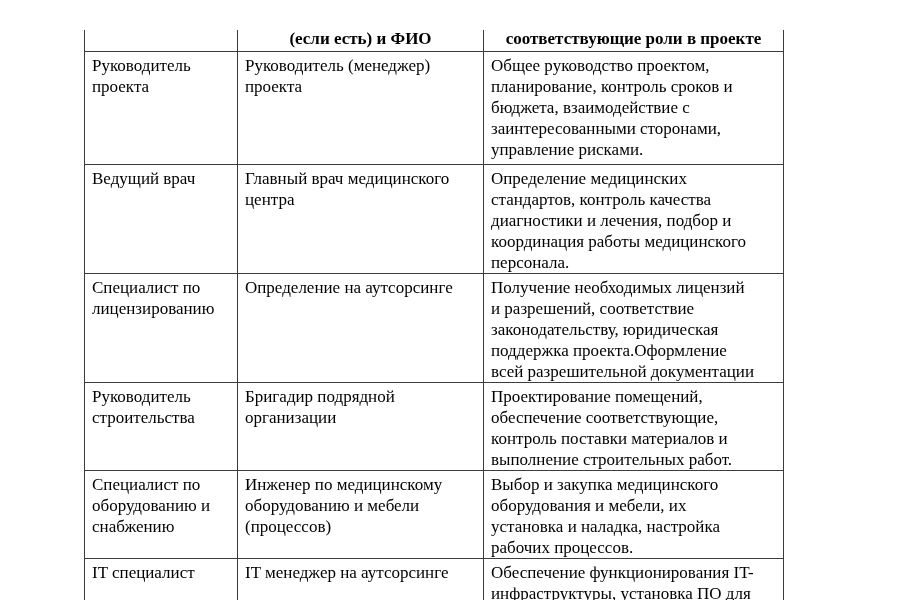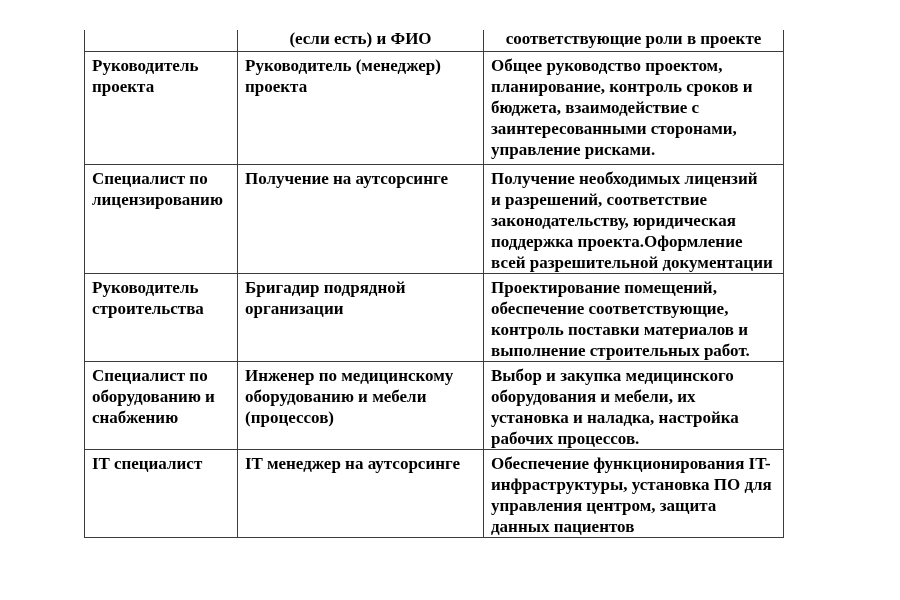--- a/index.html
+++ b/index.html
@@ -30,21 +30,20 @@
     font-size: 17px;
     line-height: 21px;
     color: #000000;
   }
   .doc-table td, .doc-table th {
     border: 1px solid #3c3c3c;
     vertical-align: top;
     padding: 3px 4px 0 7px;
     white-space: pre-line;
     overflow: hidden;
-    font-weight: bold;
   }
   .doc-table th {
     vertical-align: bottom;
     text-align: center;
     font-weight: bold;
     padding: 0 2px 2px 2px;
   }
   tr.hrow { height: 45px; }
   tr.r0 { height: 113px; }
   tr.r1 { height: 105px; }
@@ -75,24 +74,34 @@
         <td>Руководитель
 проекта</td>
         <td>Руководитель (менеджер)
 проекта</td>
         <td>Общее руководство проектом,
 планирование, контроль сроков и
 бюджета, взаимодействие с
 заинтересованными сторонами,
 управление рисками.</td>
       </tr>
+      <tr class="r1">
+        <td>Ведущий врач</td>
+        <td>Главный врач медицинского
+центра</td>
+        <td>Определение медицинских
+стандартов, контроль качества
+диагностики и лечения, подбор и
+координация работы медицинского
+персонала.</td>
+      </tr>
       <tr class="r2">
         <td>Специалист по
 лицензированию</td>
-        <td>Получение на аутсорсинге</td>
+        <td>Определение на аутсорсинге</td>
         <td>Получение необходимых лицензий
 и разрешений, соответствие
 законодательству, юридическая
 поддержка проекта.Оформление
 всей разрешительной документации</td>
       </tr>
       <tr class="r3">
         <td>Руководитель
 строительства</td>
         <td>Бригадир подрядной

